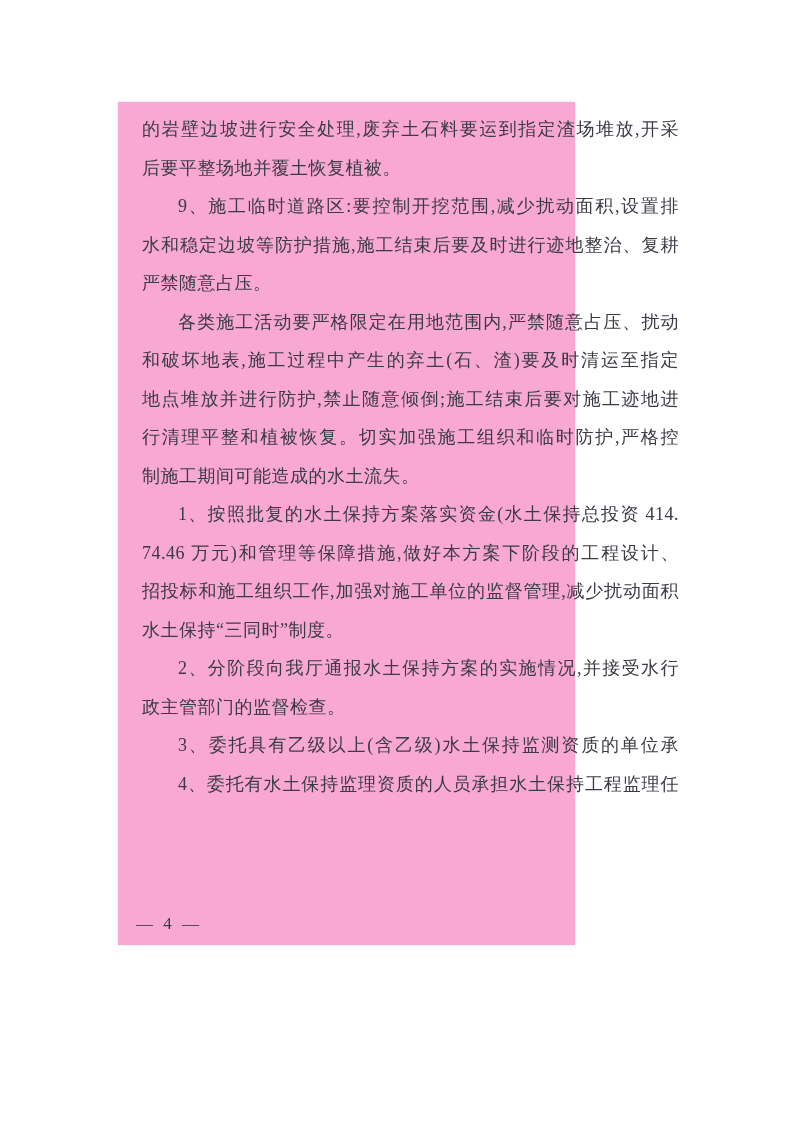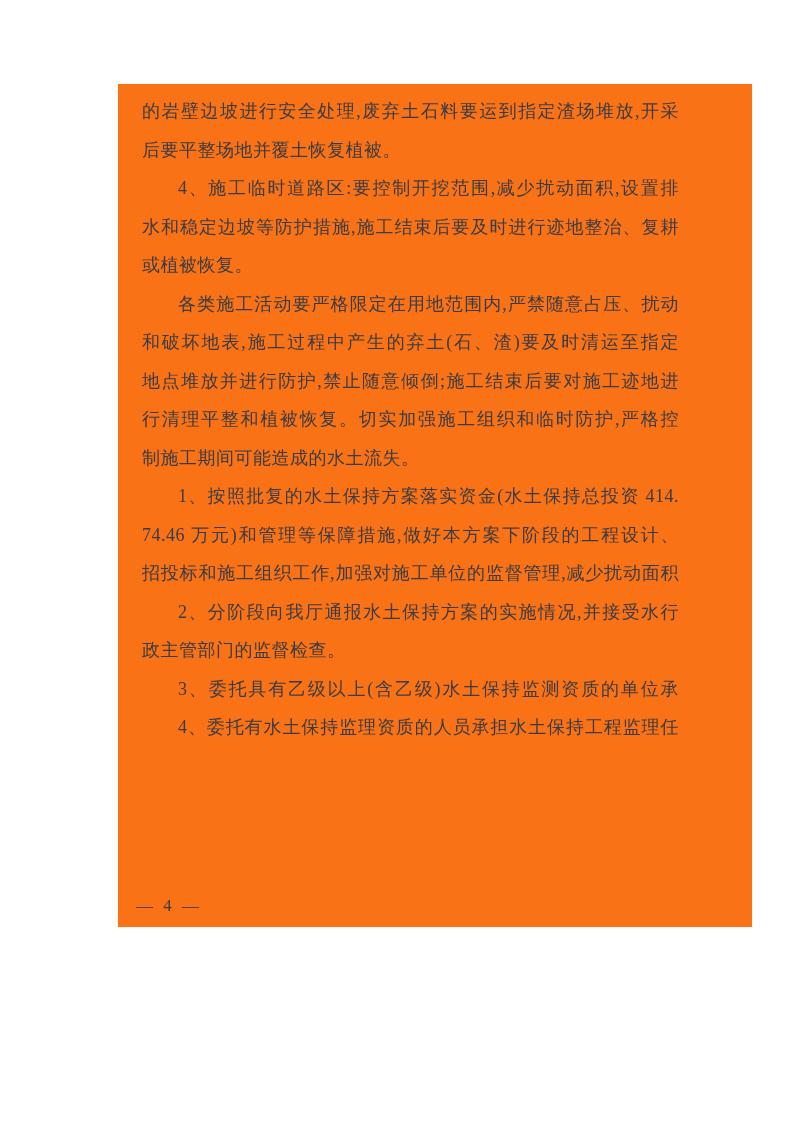--- a/index.html
+++ b/index.html
@@ -11,24 +11,24 @@
     position: relative;
     width: 794px;
     height: 1123px;
     background: #ffffff;
     overflow: hidden;
     font-family: "Liberation Serif", "DejaVu Serif", serif;
   }
   .paper {
     position: absolute;
     left: 118px;
-    top: 84px;
-    width: 634px;
+    top: 102px;
+    width: 457px;
     height: 843px;
-    background: #f97316;
+    background: #f9a8d4;
     box-shadow: 0 0 2px rgba(160,165,180,0.35);
   }
   .text-block {
     position: absolute;
     left: 24px;
     top: 8px;
     width: 537px;
   }
   .line {
     font-size: 18px;
@@ -58,31 +58,32 @@
   }
 </style>
 </head>
 <body>
 
 <div class="canvas">
   <div class="paper">
     <div class="text-block" id="lines-container">
         <div class="line">的岩壁边坡进行安全处理,废弃土石料要运到指定渣场堆放,开采</div>
         <div class="line left">后要平整场地并覆土恢复植被。</div>
-        <div class="line indent">4、施工临时道路区:要控制开挖范围,减少扰动面积,设置排</div>
+        <div class="line indent">9、施工临时道路区:要控制开挖范围,减少扰动面积,设置排</div>
         <div class="line">水和稳定边坡等防护措施,施工结束后要及时进行迹地整治、复耕</div>
-        <div class="line left">或植被恢复。</div>
+        <div class="line left">严禁随意占压。</div>
         <div class="line indent">各类施工活动要严格限定在用地范围内,严禁随意占压、扰动</div>
         <div class="line">和破坏地表,施工过程中产生的弃土(石、渣)要及时清运至指定</div>
         <div class="line">地点堆放并进行防护,禁止随意倾倒;施工结束后要对施工迹地进</div>
         <div class="line">行清理平整和植被恢复。切实加强施工组织和临时防护,严格控</div>
         <div class="line left">制施工期间可能造成的水土流失。</div>
         <div class="line indent">1、按照批复的水土保持方案落实资金(水土保持总投资 414.</div>
         <div class="line">74.46 万元)和管理等保障措施,做好本方案下阶段的工程设计、</div>
         <div class="line">招投标和施工组织工作,加强对施工单位的监督管理,减少扰动面积</div>
+        <div class="line left">水土保持“三同时”制度。</div>
         <div class="line indent">2、分阶段向我厅通报水土保持方案的实施情况,并接受水行</div>
         <div class="line left">政主管部门的监督检查。</div>
         <div class="line indent">3、委托具有乙级以上(含乙级)水土保持监测资质的单位承</div>
         <div class="line indent">4、委托有水土保持监理资质的人员承担水土保持工程监理任</div>
       </div>
     <div class="footer">— 4 —</div>
   </div>
 </div>
 
 </body></html>

